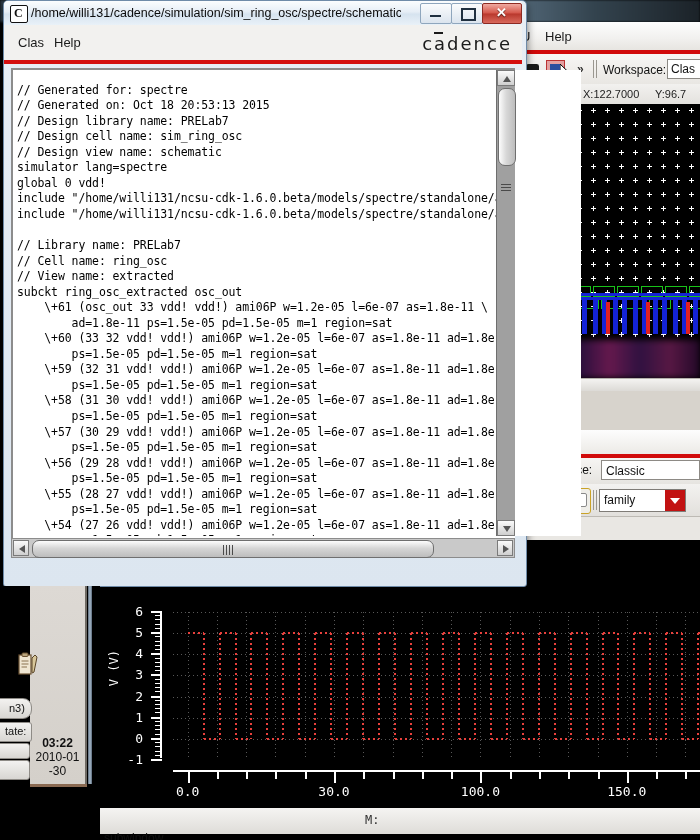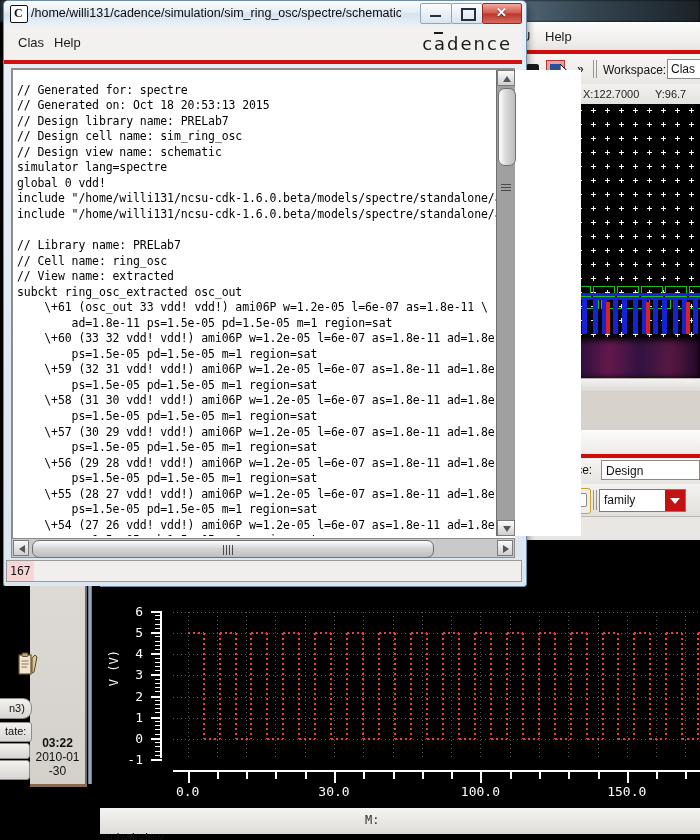--- a/index.html
+++ b/index.html
@@ -512,21 +512,21 @@
 <div id="virt-hscroll"></div>
 
 <div id="virt2">
   <div class="mb">
     <span style="position:absolute;left:3px;top:5px;font-size:13px;color:#111">Help</span>
   </div>
   <div class="redline"></div>
   <div class="row">
     <span class="grip" style="left:2px;top:4px;height:18px"></span>
     <span style="position:absolute;left:12px;top:5px;font-size:12px;color:#111">Workspace:</span>
-    <div style="position:absolute;left:84px;top:2px;width:99px;height:20px;background:#fff;border:1px solid #8d8a85;font-size:12px;color:#111;padding-left:4px;line-height:20px;box-sizing:border-box">Design</div>
+    <div style="position:absolute;left:84px;top:2px;width:99px;height:20px;background:#fff;border:1px solid #8d8a85;font-size:12px;color:#111;padding-left:4px;line-height:20px;box-sizing:border-box">Classic</div>
   </div>
   <div class="row2">
     <span class="grip" style="left:4px;top:8px;height:16px"></span>
     <span class="flagico">
       <svg width="14" height="14" viewBox="0 0 14 14">
           <rect x="1" y="1" width="2" height="12" fill="#6b2020"></rect>
           <path d="M3 1 h9 l-2 3 l2 3 h-9 z" fill="#d42020"></path>
         </svg>
     </span>
     <span class="infoico">
@@ -622,23 +622,20 @@
         <span class="hs-arrow-l"></span>
       </div>
     <div id="hs-thumb">
       <div id="hs-grip"></div>
     </div>
     <div class="hs-btn" id="hs-right">
         <span class="hs-arrow-r"></span>
       </div>
   </div>
 
-  <div id="statusbar">
-    <div id="status-count">167</div>
-  </div>
 </div>
 
 <div id="wave-outer">
   <div id="plot">
     <div class="ylabel">V (V)</div>
     <div id="yticks">
         <span class="ytick-text" style="left:0px;top:152px">-1</span>
         <span class="ytick-text" style="left:0px;top:130.85714285714286px">0</span>
         <span class="ytick-text" style="left:0px;top:109.71428571428572px">1</span>
         <span class="ytick-text" style="left:0px;top:88.57142857142858px">2</span>

